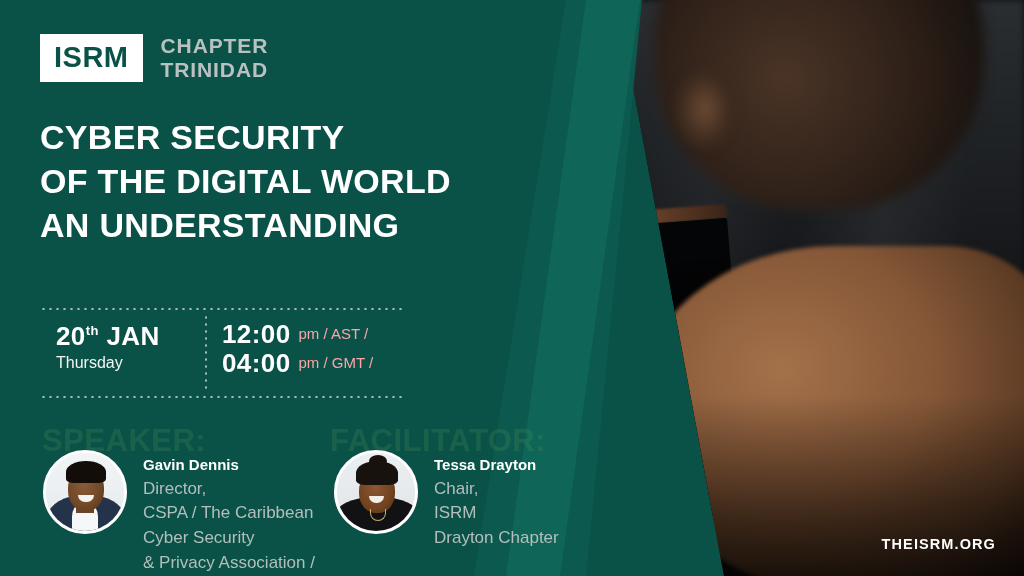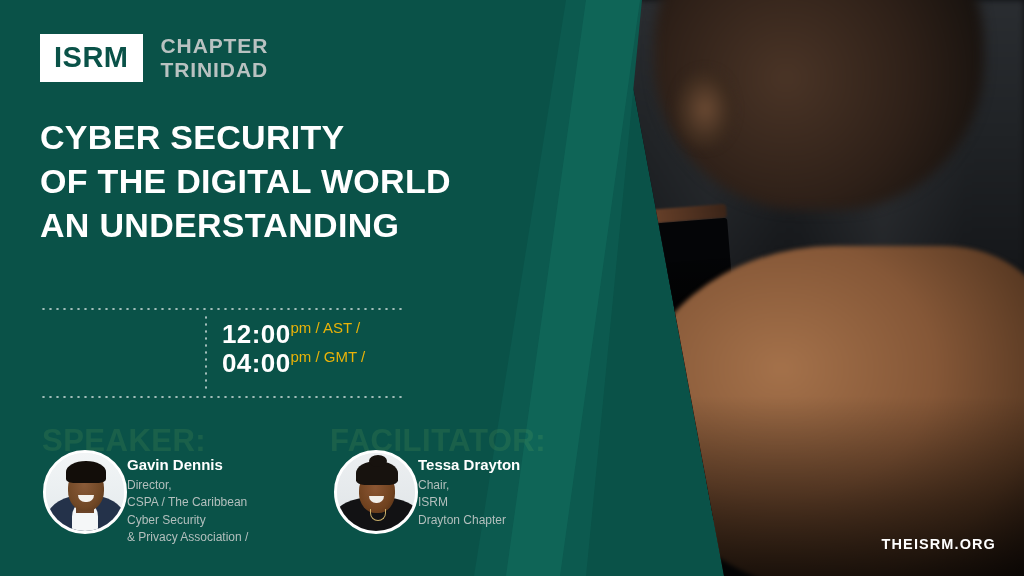--- a/index.html
+++ b/index.html
@@ -173,23 +173,23 @@
     background-image:radial-gradient(circle, #ffffff 0 1px, rgba(0,0,0,0) 1.3px);
     background-size:2px 7px; background-repeat:repeat-y; opacity:.62;
   }
 
   .date-block{ position:absolute; left:56px; top:322px; color:#fff; }
   .date-main{ font-size:26px; font-weight:700; letter-spacing:.4px; line-height:1.08; }
   .date-main sup{ font-size:13px; font-weight:700; vertical-align:super; }
   .date-day{ font-size:16px; font-weight:400; margin-top:4px; color:#f2f5f4; }
 
   .time-block{ position:absolute; left:222px; top:320px; color:#fff; }
-  .time-row{ display:flex; align-items:flex-start; line-height:1.1; }
+  .time-row{ display:flex; align-items:center; line-height:1.1; }
   .time-big{ font-size:26px; font-weight:700; letter-spacing:.4px; }
-  .time-small{ font-size:15px; font-weight:400; color:#eab308; }
+  .time-small{ font-size:15px; font-weight:400; margin-left:8px; color:#fca5a5; }
 
   
   .wm{
     position:absolute; font-weight:700; text-transform:uppercase;
     font-size:31px; letter-spacing:.5px; color:#bef264; opacity:.085;
     white-space:nowrap;
   }
   .wm.speaker{ left:42px; top:423px; }
   .wm.facilitator{ left:330px; top:423px; }
 
@@ -250,23 +250,23 @@
   }
   .t-neckl{
     position:absolute; left:33px; bottom:10px; width:16px; height:12px;
     border:1.6px solid #cbb06a; border-top:none; border-radius:0 0 12px 12px;
   }
   .t-smile{
     position:absolute; left:32px; top:43px; width:15px; height:7px;
     border-radius:0 0 10px 10px; background:#f1eee9;
   }
 
-  .ptext{ padding-top:4px; }
+  .ptext{ margin-left:16px; padding-top:4px; }
   .pname{ color:#ffffff; font-size:15px; font-weight:700; line-height:1.5; }
-  .prole{ color:#b3bfbd; font-size:12px; font-weight:400; line-height:1.47; }
+  .prole{ color:#b3bfbd; font-size:17px; font-weight:400; line-height:1.47; }
 
   .site{
     position:absolute; right:28px; bottom:24px;
     color:#ffffff; font-weight:700; font-size:14.5px; letter-spacing:1.1px;
   }
 </style>
 </head>
 <body>
 
 <div class="poster">
@@ -333,20 +333,25 @@
     <div class="title">
       <div>Cyber Security</div>
       <div>Of The Digital World</div>
       <div>An Understanding</div>
     </div>
 
     <div class="dline-h top"></div>
     <div class="dline-h bottom"></div>
     <div class="dline-v"></div>
 
+    <div class="date-block">
+      <div class="date-main"><span>20</span><sup>th</sup>
+        <span>JAN</span></div>
+      <div class="date-day">Thursday</div>
+    </div>
 
     <div class="time-block">
       <div class="time-row">
         <span class="time-big">12:00</span>
         <span class="time-small">pm / AST /</span>
       </div>
       <div class="time-row">
         <span class="time-big">04:00</span>
         <span class="time-small">pm / GMT /</span>
       </div>

